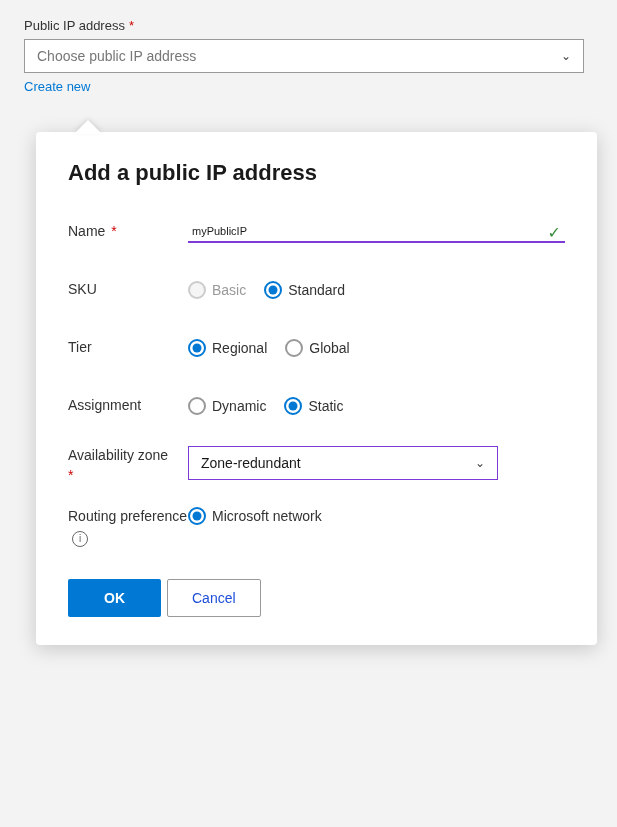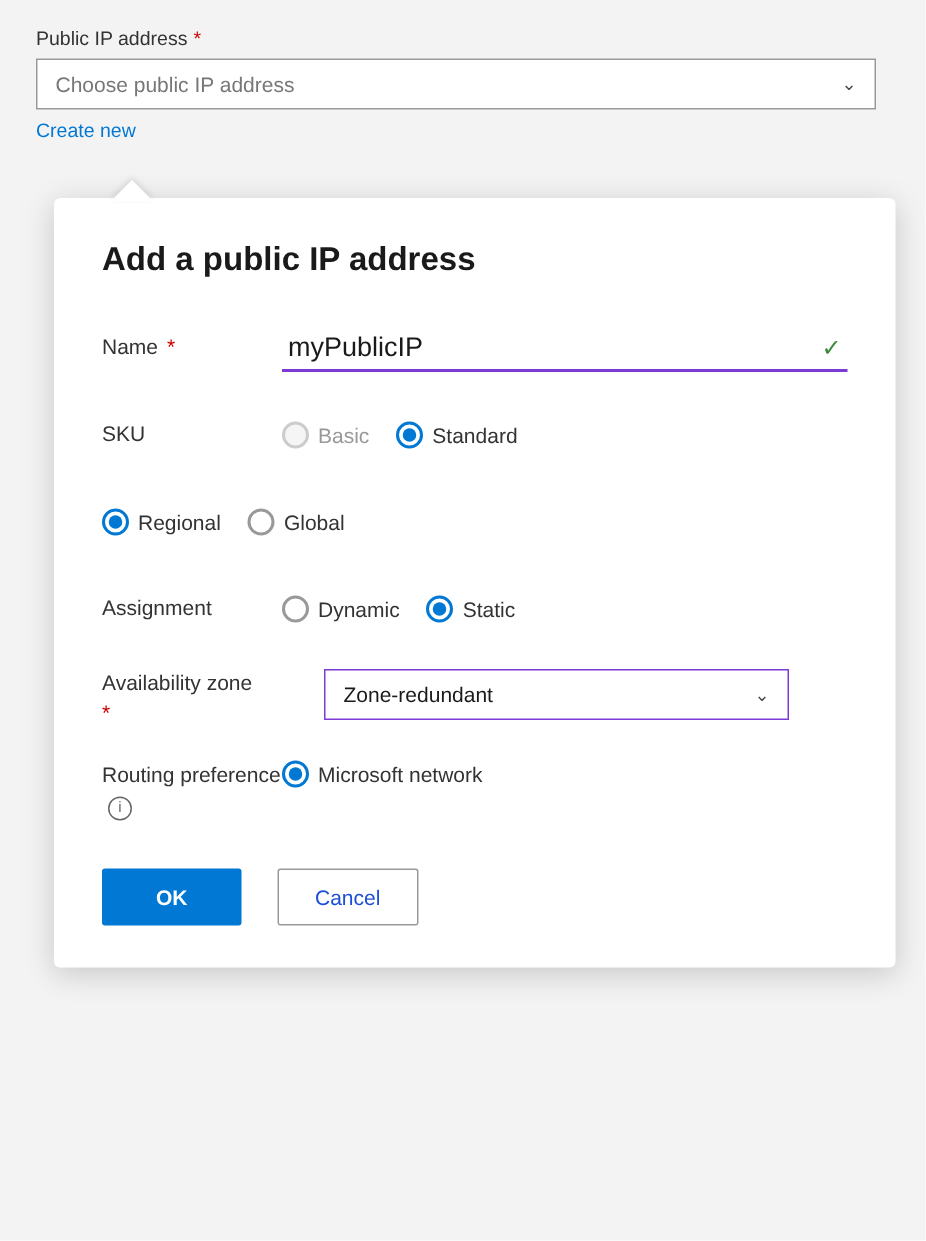--- a/index.html
+++ b/index.html
@@ -99,21 +99,21 @@
 
     .name-input-wrapper {
       position: relative;
       flex: 1;
     }
 
     .name-input {
       border: none;
       border-bottom: 2px solid #7c3bd6;
       outline: none;
-      font-size: 18px;
+      font-size: 11px;
       width: 100%;
       padding: 4px 28px 4px 4px;
       color: #1a1a1a;
       background: transparent;
     }
 
     .check-icon {
       position: absolute;
       right: 4px;
       top: 50%;
@@ -182,21 +182,20 @@
       font-size: 14px;
       color: #1a1a1a;
       cursor: pointer;
       width: 100%;
       max-width: 310px;
       text-align: right;
     }
 
     .availability-row {
       align-items: flex-start;
-      gap: 28px;
     }
 
     
     .routing-row {
       align-items: flex-start;
       margin-bottom: 32px;
     }
 
     .info-icon {
       display: inline-flex;
@@ -216,21 +215,21 @@
 
     .routing-options {
       display: flex;
       flex-direction: row;
       gap: 10px;
     }
 
     
     .button-row {
       display: flex;
-      gap: 24px;
+      gap: 6px;
       margin-top: 4px;
     }
 
     .btn-ok {
       background: #0078d4;
       color: #fff;
       border: none;
       padding: 10px 36px;
       font-size: 14px;
       font-weight: 600;
@@ -292,20 +291,21 @@
         <span>Basic</span>
       </label>
       <label class="radio-label">
         <input type="radio" class="radio-input" name="sku" checked="" style="">
         <span>Standard</span>
       </label>
     </div>
   </div>
 
   <div class="form-row">
+    <div class="form-label">Tier</div>
     <div class="form-controls">
       <label class="radio-label">
         <input type="radio" class="radio-input" name="tier" checked="" style="">
         <span>Regional</span>
       </label>
       <label class="radio-label">
         <input type="radio" class="radio-input" name="tier" style="">
         <span>Global</span>
       </label>
     </div>

